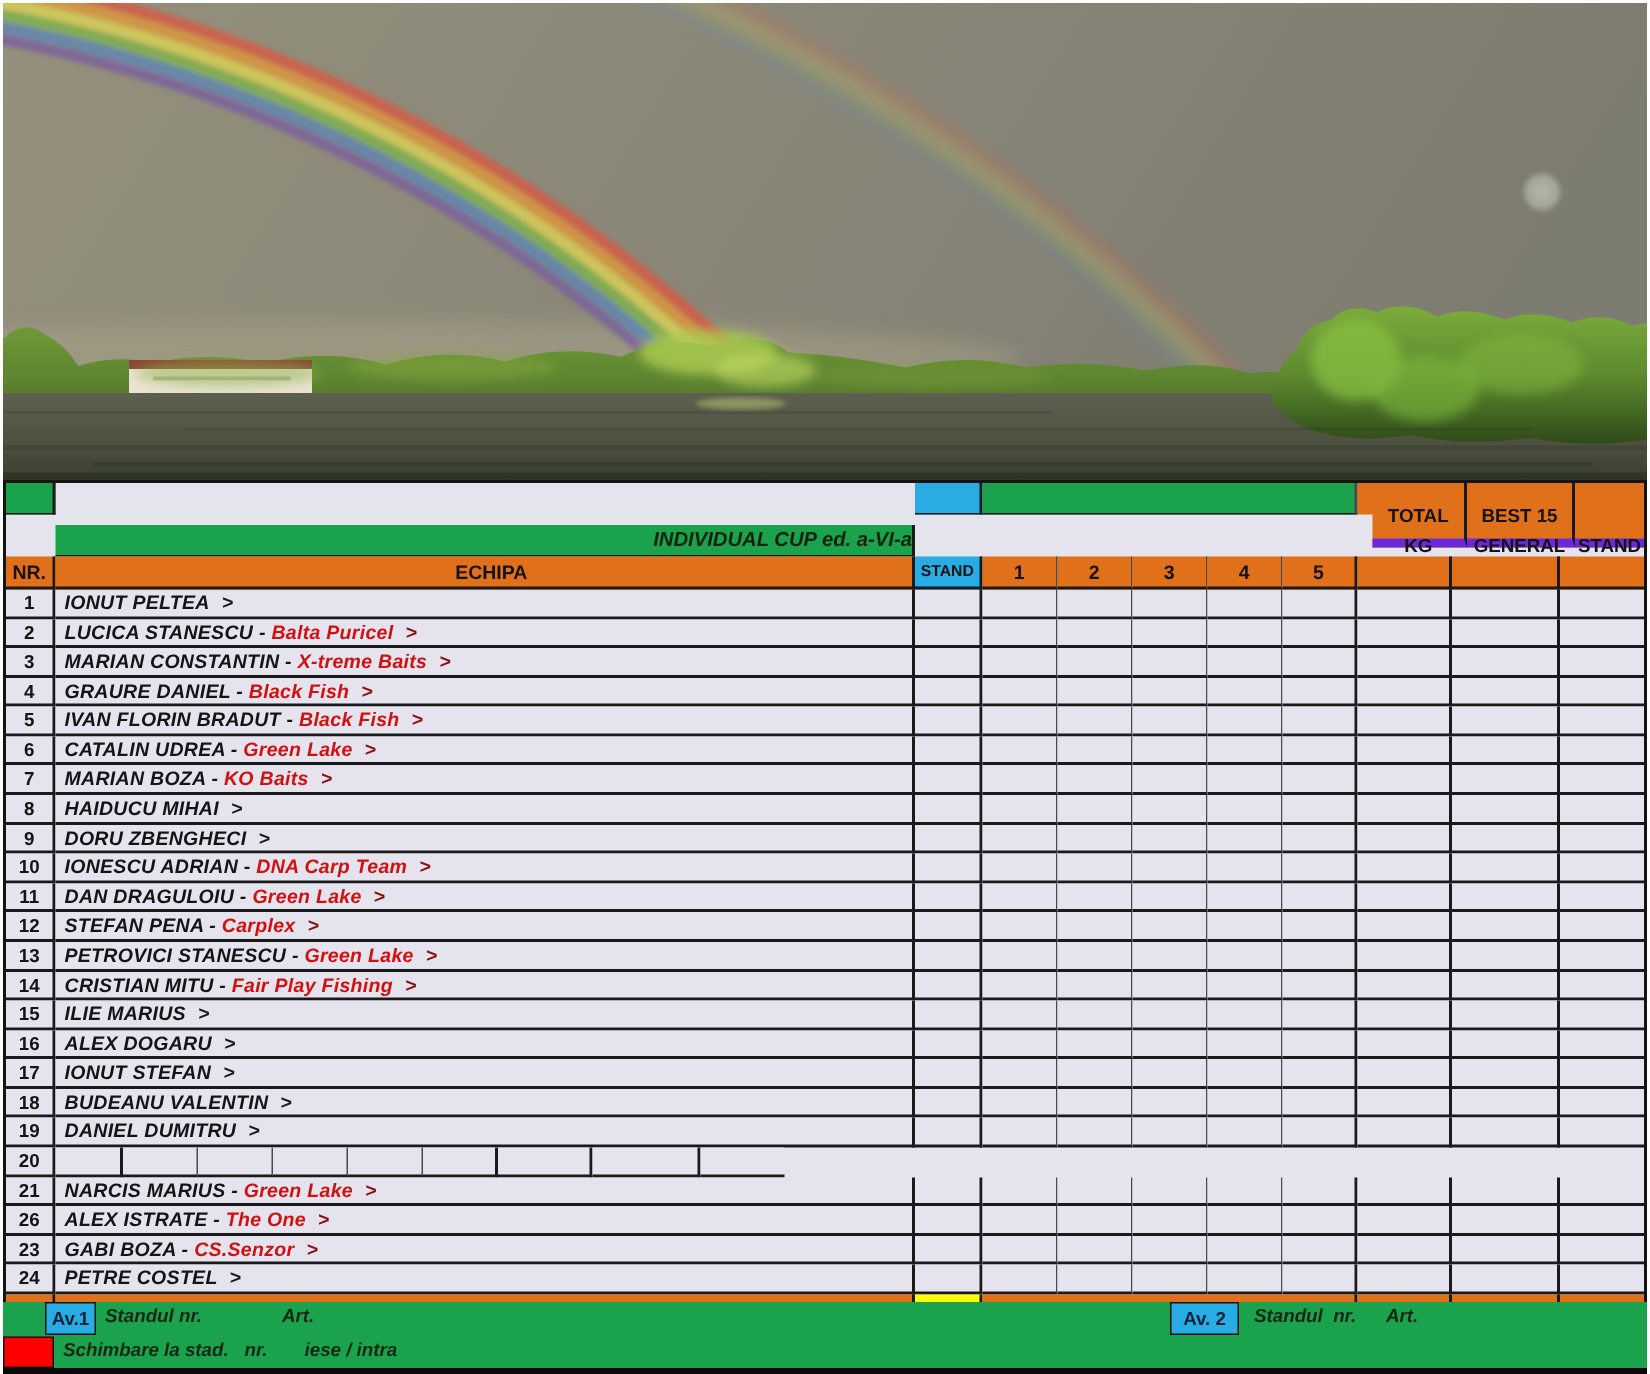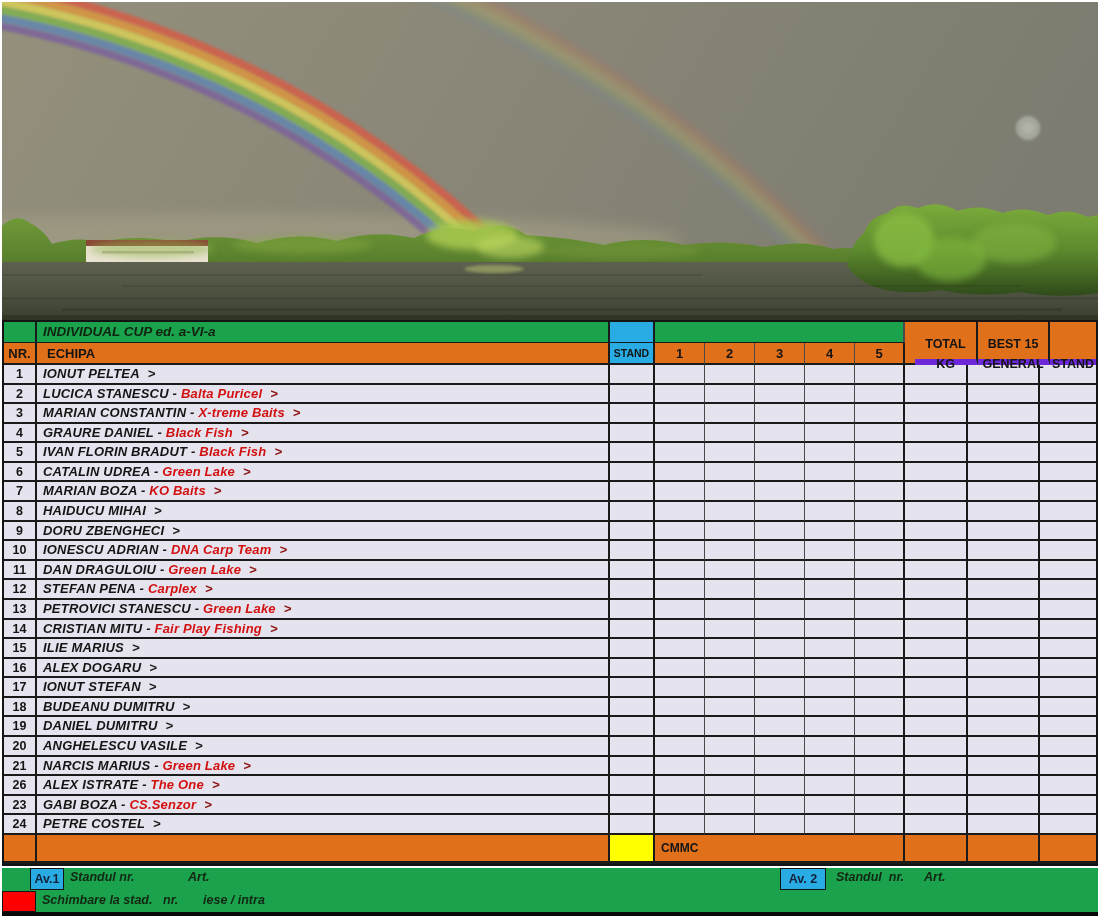--- a/index.html
+++ b/index.html
@@ -25,21 +25,21 @@
 
   
   .hdr{position:relative;}
   .hrow1 .cell{height:21px;border-bottom-width:1px;}
   .hrow2 .cell{height:22px;border-bottom-width:2px;}
   .bg-green{background:#1aa24c;}
   .bg-orange{background:#e1701b;}
   .bg-blue{background:#29ace4;}
   .bg-yellow{background:#ffff00;}
   .bg-red{background:#ff0000;}
-  .title-cell{color:#0c2a0c;font-weight:bold;font-style:italic;font-size:13.5px;text-align:left;line-height:20px;color:#10230f;}
+  .title-cell{color:#0c2a0c;font-weight:bold;font-style:italic;font-size:13.5px;text-align:right;line-height:20px;color:#10230f;margin-top:28px;}
   .hlabel{font-weight:bold;font-size:13px;line-height:21px;color:#141414;}
   .hsmall{font-weight:bold;font-size:10.5px;line-height:21px;color:#141414;}
   .merge2{position:absolute;top:0;height:43px;border-right:1px solid #1a1a1a;border-bottom:6px solid #6d28d9;
           font-weight:bold;font-size:12.5px;color:#141414;text-align:center;line-height:1.6;padding-top:12px;}
   .m-total{left:911px;width:63px;border-right-width:2px;}
   .m-best{left:974px;width:72px;border-right-width:2px;}
   .m-last{left:1046px;width:46px;border-right-width:0;}
 
   
   .trow .cell{height:19.58px;background:#e5e3ed;}
@@ -180,21 +180,21 @@
         <div class="cell c-nr bg-green"></div>
         <div class="cell c-name bg-green title-cell">INDIVIDUAL CUP ed. a-VI-a</div>
         <div class="cell c-stand bg-blue"></div>
         <div class="cell c-r bg-green" style="width:250px;border-right-width:2px"></div>
         <div class="cell c-total bg-orange" style="border-bottom:none"></div>
         <div class="cell c-best bg-orange" style="border-bottom:none"></div>
         <div class="cell c-last bg-orange" style="border-bottom:none"></div>
       </div>
       <div class="grid-row hrow2">
         <div class="cell c-nr bg-orange hlabel">NR.</div>
-        <div class="cell c-name bg-orange hlabel" style="padding-left:10px">ECHIPA</div>
+        <div class="cell c-name bg-orange hlabel" style="text-align:center;padding-left:10px">ECHIPA</div>
         <div class="cell c-stand bg-blue hsmall">STAND</div>
         <div class="cell c-r bg-orange hlabel">1</div>
         <div class="cell c-r bg-orange hlabel">2</div>
         <div class="cell c-r bg-orange hlabel">3</div>
         <div class="cell c-r bg-orange hlabel">4</div>
         <div class="cell c-r c-r5 bg-orange hlabel">5</div>
         <div class="cell c-total bg-orange hlabel" style="border-top:none"></div>
         <div class="cell c-best bg-orange hlabel"></div>
         <div class="cell c-last bg-orange hlabel"></div>
       </div>
@@ -447,21 +447,21 @@
         <div class="cell c-r"></div>
         <div class="cell c-r"></div>
         <div class="cell c-r c-r5"></div>
         <div class="cell c-total"></div>
         <div class="cell c-best"></div>
         <div class="cell c-last"></div>
       </div>
 
       <div class="grid-row trow">
         <div class="cell c-nr">18</div>
-        <div class="cell c-name"><span>BUDEANU DUMITRU</span><span class="team"></span><span class="arrow">&gt;</span></div>
+        <div class="cell c-name"><span>BUDEANU VALENTIN</span><span class="team"></span><span class="arrow">&gt;</span></div>
         <div class="cell c-stand"></div>
         <div class="cell c-r"></div>
         <div class="cell c-r"></div>
         <div class="cell c-r"></div>
         <div class="cell c-r"></div>
         <div class="cell c-r c-r5"></div>
         <div class="cell c-total"></div>
         <div class="cell c-best"></div>
         <div class="cell c-last"></div>
       </div>
@@ -475,21 +475,20 @@
         <div class="cell c-r"></div>
         <div class="cell c-r"></div>
         <div class="cell c-r c-r5"></div>
         <div class="cell c-total"></div>
         <div class="cell c-best"></div>
         <div class="cell c-last"></div>
       </div>
 
       <div class="grid-row trow">
         <div class="cell c-nr">20</div>
-        <div class="cell c-name"><span>ANGHELESCU VASILE</span><span class="team"></span><span class="arrow">&gt;</span></div>
         <div class="cell c-stand"></div>
         <div class="cell c-r"></div>
         <div class="cell c-r"></div>
         <div class="cell c-r"></div>
         <div class="cell c-r"></div>
         <div class="cell c-r c-r5"></div>
         <div class="cell c-total"></div>
         <div class="cell c-best"></div>
         <div class="cell c-last"></div>
       </div>

